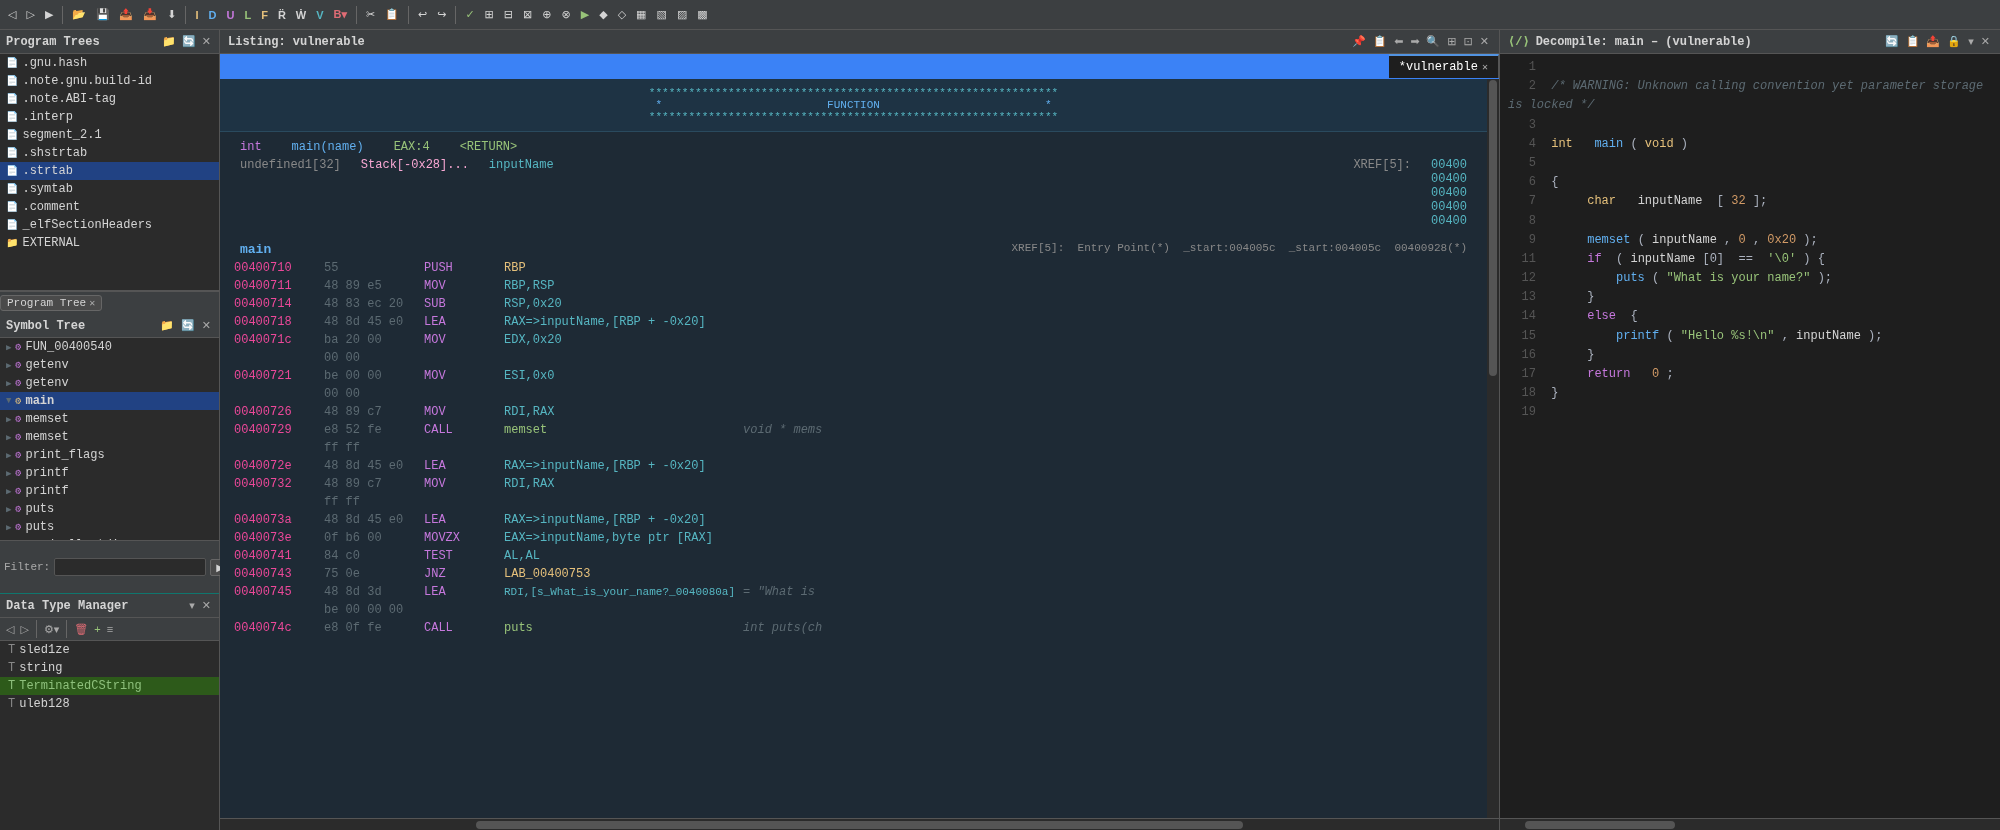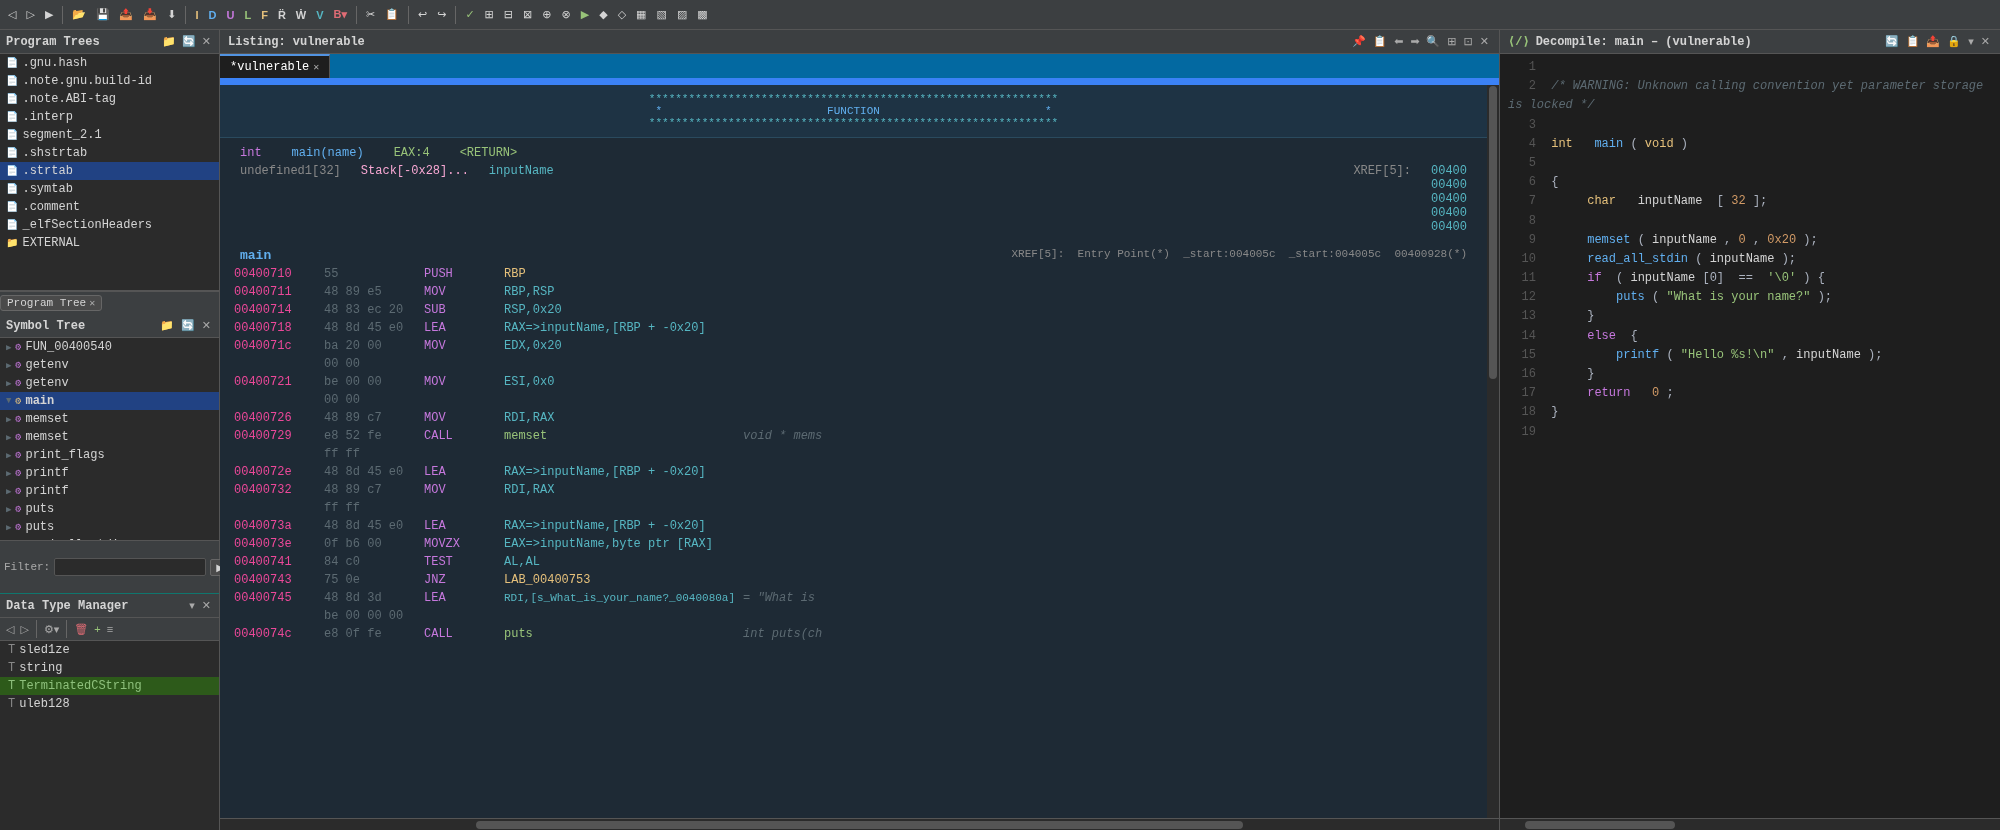--- a/index.html
+++ b/index.html
@@ -226,23 +226,24 @@
       gap: 6px;
       font-weight: bold;
     }
     .listing-header-icons {
       display: flex;
       gap: 3px;
     }
 
     .listing-tabs {
       display: flex;
-      background: #0369a1;
-      border-bottom: 7px solid #3b82f6;
+      background: #3b82f6;
+      border-bottom: 1px solid #3b82f6;
       flex-shrink: 0;
+      justify-content: flex-end;
     }
     .listing-tab {
       padding: 4px 10px;
       cursor: pointer;
       font-size: 12px;
       border-right: 1px solid #555;
       display: flex;
       align-items: center;
       gap: 4px;
       background: #3c3f41;
@@ -878,28 +879,20 @@
         <span class="dc-fn">memset</span>
         <span class="dc-op">(</span>
         <span class="dc-var">inputName</span>
         <span class="dc-op">,</span>
         <span class="dc-num">0</span>
         <span class="dc-op">,</span>
         <span class="dc-num">0x20</span>
         <span class="dc-op">);</span>
       </div>
       <div>
-        <span class="dc-line-num">10</span>
-        <span>&nbsp;&nbsp;&nbsp;&nbsp;</span>
-        <span class="dc-fn">read_all_stdin</span>
-        <span class="dc-op">(</span>
-        <span class="dc-var">inputName</span>
-        <span class="dc-op">);</span>
-      </div>
-      <div>
         <span class="dc-line-num">11</span>
         <span>&nbsp;&nbsp;&nbsp;&nbsp;</span>
         <span class="dc-kw">if</span>
         <span class="dc-op">&nbsp;(</span>
         <span class="dc-var">inputName</span>
         <span class="dc-op">[0]</span>
         <span class="dc-op">&nbsp;==&nbsp;</span>
         <span class="dc-str">'\0'</span>
         <span class="dc-op">)&nbsp;{</span>
       </div>

